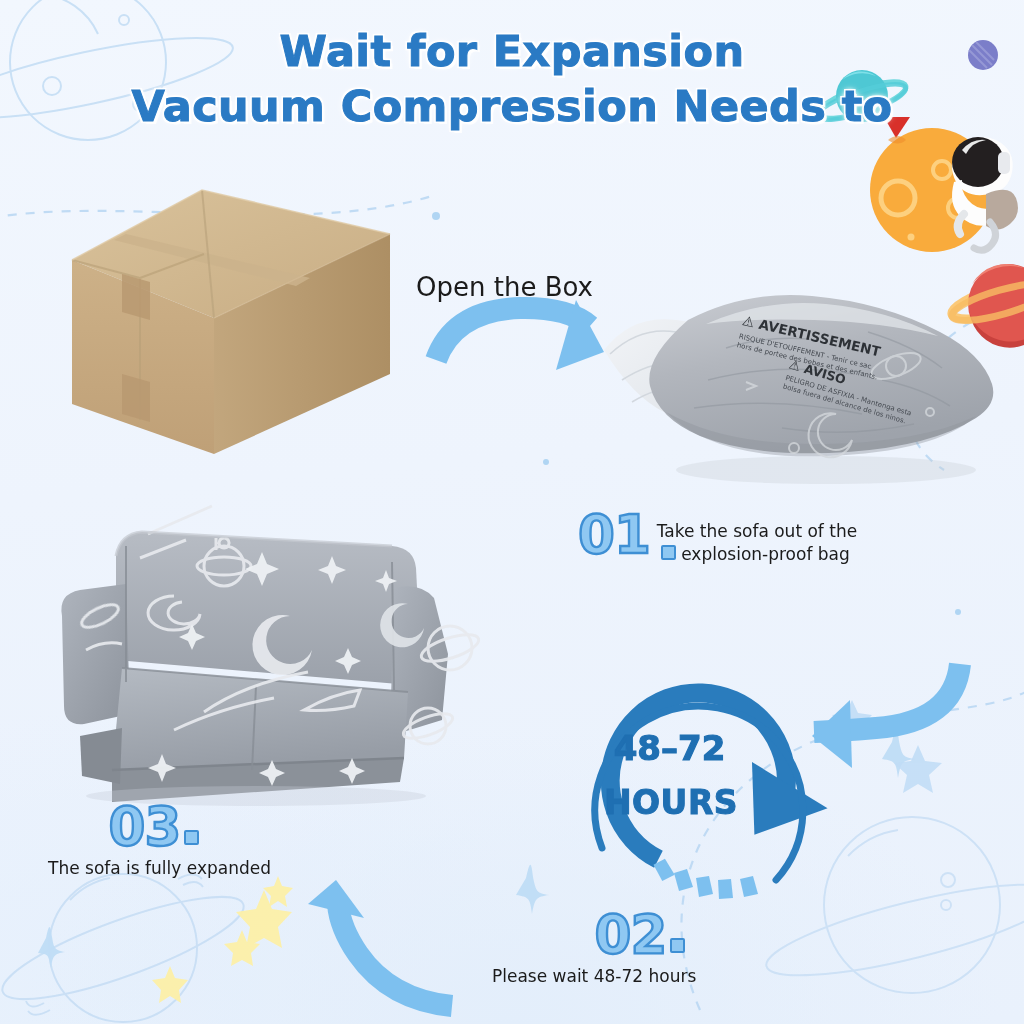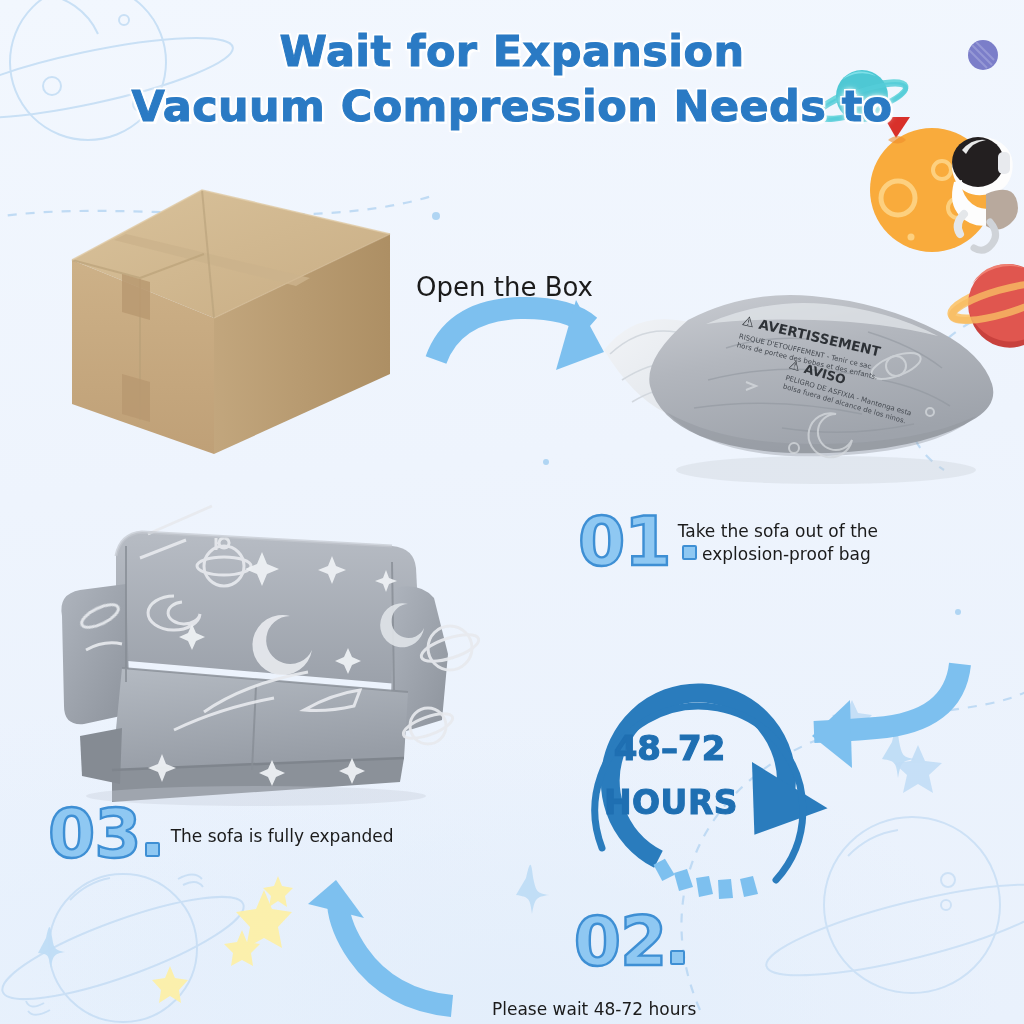--- a/index.html
+++ b/index.html
@@ -35,21 +35,21 @@
       2px 2px 0 #fff, -2px 2px 0 #fff, 2px -2px 0 #fff, -2px -2px 0 #fff,
       3px 3px 0 rgba(255,255,255,.9);
     z-index:9;
   }
   .title .ln { display:block; }
 
   
   .stepnum {
     font-family:"DejaVu Sans", sans-serif;
     font-weight:bold;
-    font-size:68px;
+    font-size:53px;
     line-height:1;
     color:#8fc8f2;
     -webkit-text-stroke:2.4px #3e8fd4;
     letter-spacing:-1px;
     white-space:nowrap;
   }
   .dot {
     display:inline-block;
     width:15px; height:15px;
     background:#8fc8f2;
@@ -68,23 +68,23 @@
 
   
   .step { position:absolute; display:flex; align-items:flex-start; z-index:8; }
 
   #step01 { left:578px; top:508px; }
   #step01 .stepnum { margin-right:7px; }
   #step01 .steptext { width:338px; padding-top:12px; }
 
   #step02 { left:492px; top:908px; align-items:flex-end;flex-direction:column; }
   #step02 .stepnum { margin-right:11px; }
-  #step02 .steptext { padding-top:4px;margin-top:18px; }
-
-  #step03 { left:48px; top:800px; align-items:center; }
+  #step02 .steptext { padding-top:4px; }
+
+  #step03 { left:48px; top:800px; align-items:center;flex-direction:column; }
   #step03 .stepnum { margin-right:11px; }
   #step03 .steptext { padding-top:4px;text-align:center; }
 
   
   #openbox-label {
     position:absolute; left:416px; top:272px;
     font-family:"DejaVu Sans", sans-serif;
     font-size:26px; color:#1b1b1b; z-index:8;
     white-space:nowrap;
   }

